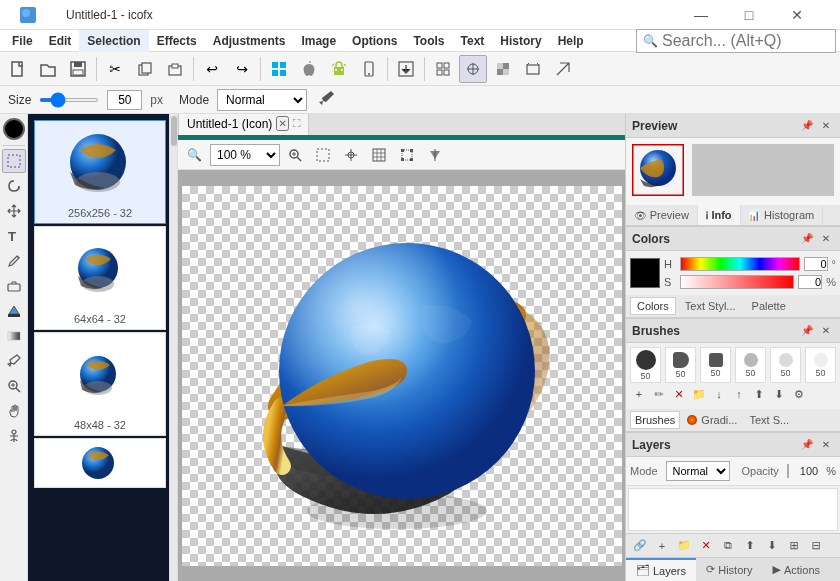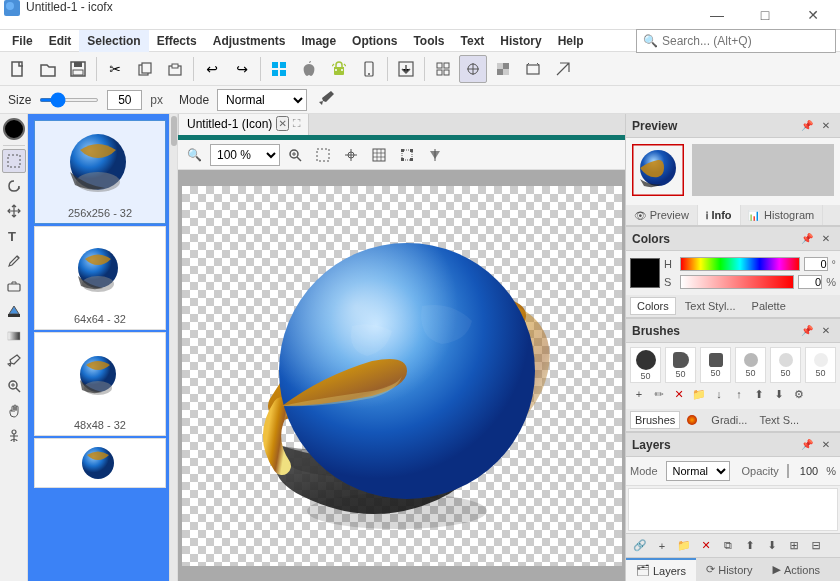--- a/index.html
+++ b/index.html
@@ -1,35 +1,35 @@
 <!DOCTYPE html>
 <html><head>
   <meta charset="utf-8">
   <style>
     * { margin: 0; padding: 0; box-sizing: border-box; }
     body { width: 840px; height: 581px; background: #f0f0f0; font-family: 'Segoe UI', Arial, sans-serif; font-size: 12px; overflow: hidden; user-select: none; }
 
     
-    .title-bar { height: 30px; background: #fff; display: flex; align-items: flex-start; padding: 0 4px; border-bottom: 1px solid #ddd; }
+    .title-bar { height: 30px; background: #fff; display: flex; align-items: center; padding: 0 20px; border-bottom: 1px solid #ddd; gap: 24px; }
     .title-bar-icon { width: 16px; height: 16px; margin-right: 6px; background: #4a90d9; border-radius: 2px; }
     .title-bar-text { font-size: 12px; color: #333; flex: 1; }
     .title-bar-controls { display: flex; gap: 2px; }
     .title-bar-btn { width: 46px; height: 30px; border: none; background: transparent; cursor: pointer; font-size: 14px; color: #555; display: flex; align-items: center; justify-content: center; }
 
     
     .menu-bar { height: 22px; background: #fff; display: flex; align-items: center; padding: 0 4px; border-bottom: 1px solid #ddd; }
     .menu-item { padding: 2px 8px; cursor: pointer; font-size: 12px; color: #333; height: 22px; display: flex; align-items: center; font-weight: bold; }
     .menu-item.active { background: #e8f0fe; }
 
     
     .toolbar { height: 34px; background: #f5f5f5; display: flex; align-items: center; padding: 0 4px; border-bottom: 1px solid #ddd; gap: 2px; }
     .tb-btn { width: 28px; height: 28px; border: 1px solid transparent; background: transparent; cursor: pointer; display: flex; align-items: center; justify-content: center; border-radius: 2px; font-size: 14px; }
     .tb-sep { width: 1px; height: 24px; background: #ccc; margin: 0 2px; }
     .search-box { margin-left: auto; height: 24px; width: 200px; border: 1px solid #aaa; display: flex; align-items: center; padding: 0 6px; background: #fff; }
-    .search-box input { border: none; outline: none; font-size: 12px; width: 100%; color: #666; background: transparent; }
+    .search-box input { border: none; outline: none; font-size: 16px; width: 100%; color: #666; background: transparent; }
     .search-icon-tb { color: #888; font-size: 12px; margin-right: 4px; }
 
     
     .size-mode-bar { height: 28px; background: #f5f5f5; display: flex; align-items: center; padding: 0 8px; border-bottom: 1px solid #ddd; gap: 8px; }
     .size-label { font-size: 12px; color: #333; }
     .size-slider { width: 60px; height: 4px; }
     .size-input { width: 35px; height: 20px; border: 1px solid #aaa; text-align: center; font-size: 12px; }
     .size-unit { font-size: 12px; color: #555; }
     .mode-label { font-size: 12px; color: #333; margin-left: 8px; }
     .mode-select { height: 22px; border: 1px solid #aaa; font-size: 12px; padding: 0 4px; background: #fff; min-width: 90px; }
@@ -55,21 +55,21 @@
     
     .canvas-toolbar { height: 30px; background: #f5f5f5; border-bottom: 1px solid #ddd; display: flex; align-items: center; padding: 0 4px; gap: 2px; }
     .ct-btn { width: 26px; height: 24px; border: 1px solid transparent; background: transparent; cursor: pointer; display: flex; align-items: center; justify-content: center; font-size: 12px; border-radius: 2px; }
     .zoom-select { height: 22px; border: 1px solid #aaa; font-size: 12px; padding: 0 2px; background: #fff; width: 70px; }
 
     
     .canvas-wrapper { flex: 1; overflow: auto; background: #aaa; display: flex; align-items: center; justify-content: center; position: relative; }
     .checker-bg { width: 440px; height: 380px; background-image: linear-gradient(45deg, #ccc 25%, transparent 25%), linear-gradient(-45deg, #ccc 25%, transparent 25%), linear-gradient(45deg, transparent 75%, #ccc 75%), linear-gradient(-45deg, transparent 75%, #ccc 75%); background-size: 16px 16px; background-position: 0 0, 0 8px, 8px -8px, -8px 0px; background-color: #fff; display: flex; align-items: center; justify-content: center; }
 
     
-    .icon-list { width: 150px; background: #3b82f6; border-right: 1px solid #ddd; overflow-y: auto; display: flex; flex-direction: column; position: relative; }
+    .icon-list { width: 150px; background: #0f172a; border-right: 1px solid #ddd; overflow-y: auto; display: flex; flex-direction: column; position: relative; }
     .icon-list-inner { padding: 4px; }
     .icon-thumb { width: 132px; margin: 2px; border: 1px solid #ddd; background: #fff; padding: 4px; display: flex; flex-direction: column; align-items: center; cursor: pointer; }
     .icon-thumb.selected { border-color: #4a90d9; background: #e8f0fe; }
     .icon-thumb-img { width: 110px; height: 80px; display: flex; align-items: center; justify-content: center; }
     .icon-thumb-label { font-size: 11px; color: #555; margin-top: 2px; }
 
     
     .right-panel { width: 215px; background: #f0f0f0; border-left: 1px solid #ccc; display: flex; flex-direction: column; overflow: hidden; }
 
     
@@ -702,21 +702,21 @@
           <button class="brush-action-btn" style="color:#f90;">📁</button>
           <button class="brush-action-btn">↓</button>
           <button class="brush-action-btn">↑</button>
           <button class="brush-action-btn">⬆</button>
           <button class="brush-action-btn">⬇</button>
           <button class="brush-action-btn">⚙</button>
         </div>
       </div>
       <div class="brush-sub-tabs">
         <div class="brush-sub-tab active">Brushes</div>
-        <div class="brush-sub-tab" style="display:flex;align-items:center;gap:14px;">
+        <div class="brush-sub-tab" style="display:flex;align-items:center;gap:4px;">
           <span style="width:10px;height:10px;background:radial-gradient(circle,#f90,#a00);border-radius:50%;display:inline-block;"></span>
           <span>Gradi...</span>
         </div>
         <div class="brush-sub-tab">Text S...</div>
       </div>
     </div>
 
     <div class="layers-panel">
       <div class="layers-header">
         <span class="panel-title">Layers</span>

